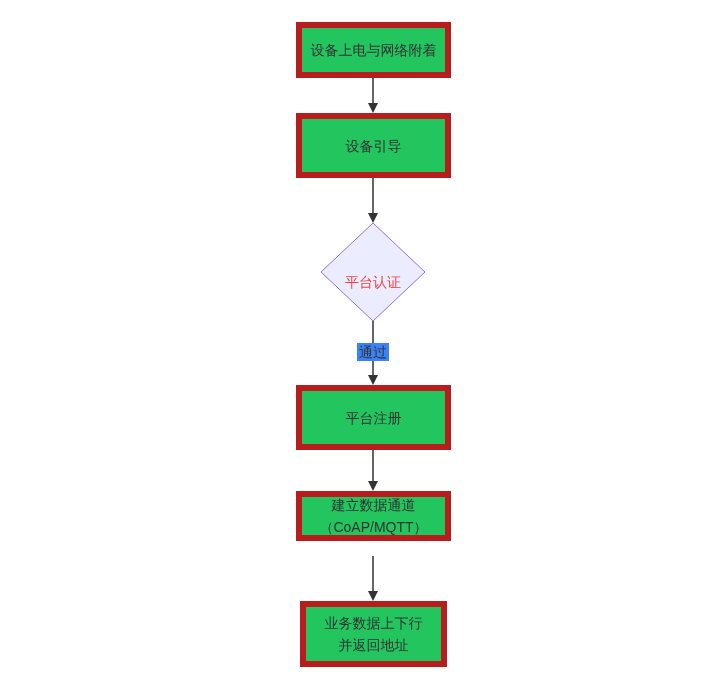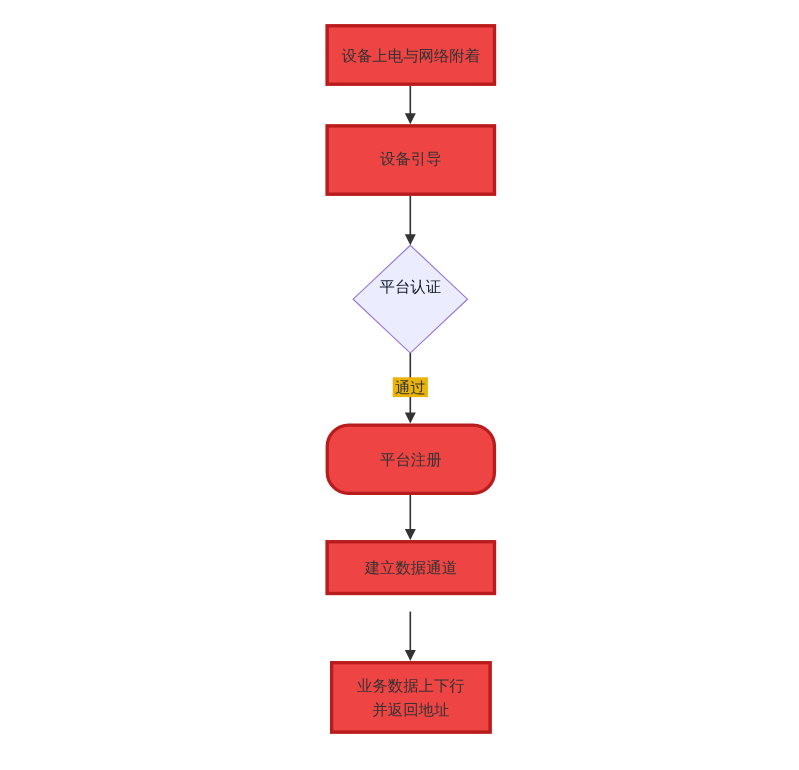--- a/index.html
+++ b/index.html
@@ -13,53 +13,53 @@
     overflow: hidden;
   }
   .connector-layer {
     position: absolute;
     left: 0; top: 0;
     width: 726px; height: 700px;
   }
   .node {
     position: absolute;
     box-sizing: border-box;
-    background: #ef4444;
-    border: 3px solid #b91c1c;
+    background: #22c55e;
+    border: 6px solid #b91c1c;
     display: flex;
     flex-direction: column;
     align-items: center;
     justify-content: center;
     text-align: center;
     font-size: 14px;
     line-height: 22px;
     color: #333333;
   }
   .node-line { display: block; white-space: nowrap; }
   #node-power    { left: 296px; top: 22px;  width: 155px; height: 56px; }
-  #node-boot     { left: 296px; top: 113px; width: 155px; height: 65px; font-family: Liberation Mono, monospace; }
-  #node-register { left: 296px; top: 385px; width: 155px; height: 65px; border-radius: 21px; }
+  #node-boot     { left: 296px; top: 113px; width: 155px; height: 65px; }
+  #node-register { left: 296px; top: 385px; width: 155px; height: 65px; }
   #node-channel  { left: 296px; top: 491px; width: 155px; height: 50px; }
   #node-business { left: 300px; top: 601px; width: 147px; height: 66px; }
   .diamond-label {
     position: absolute;
     left: 321px; top: 252px;
     width: 104px; height: 40px;
     display: flex;
-    align-items: flex-start;
+    align-items: flex-end;
     justify-content: center;
     font-size: 14px;
-    color: #0f172a;
+    color: #ef4444;
     text-align: center;
   }
   .edge-label {
     position: absolute;
     left: 373px; top: 343px;
     transform: translateX(-50%);
-    background: #eab308;
+    background: #3b82f6;
     padding: 0 2px;
     font-size: 14px;
     line-height: 18px;
     color: #333333;
     white-space: nowrap;
   }
 </style>
 </head>
 <body>
 
@@ -108,20 +108,21 @@
   </div>
 
   <div class="edge-label">通过</div>
 
   <div class="node" id="node-register">
     <span class="node-line">平台注册</span>
   </div>
 
   <div class="node" id="node-channel">
     <span class="node-line">建立数据通道</span>
+    <span class="node-line">（CoAP/MQTT）</span>
   </div>
 
   <div class="node" id="node-business">
     <span class="node-line">业务数据上下行</span>
     <span class="node-line">并返回地址</span>
   </div>
 
 </div>
 
 </body></html>

